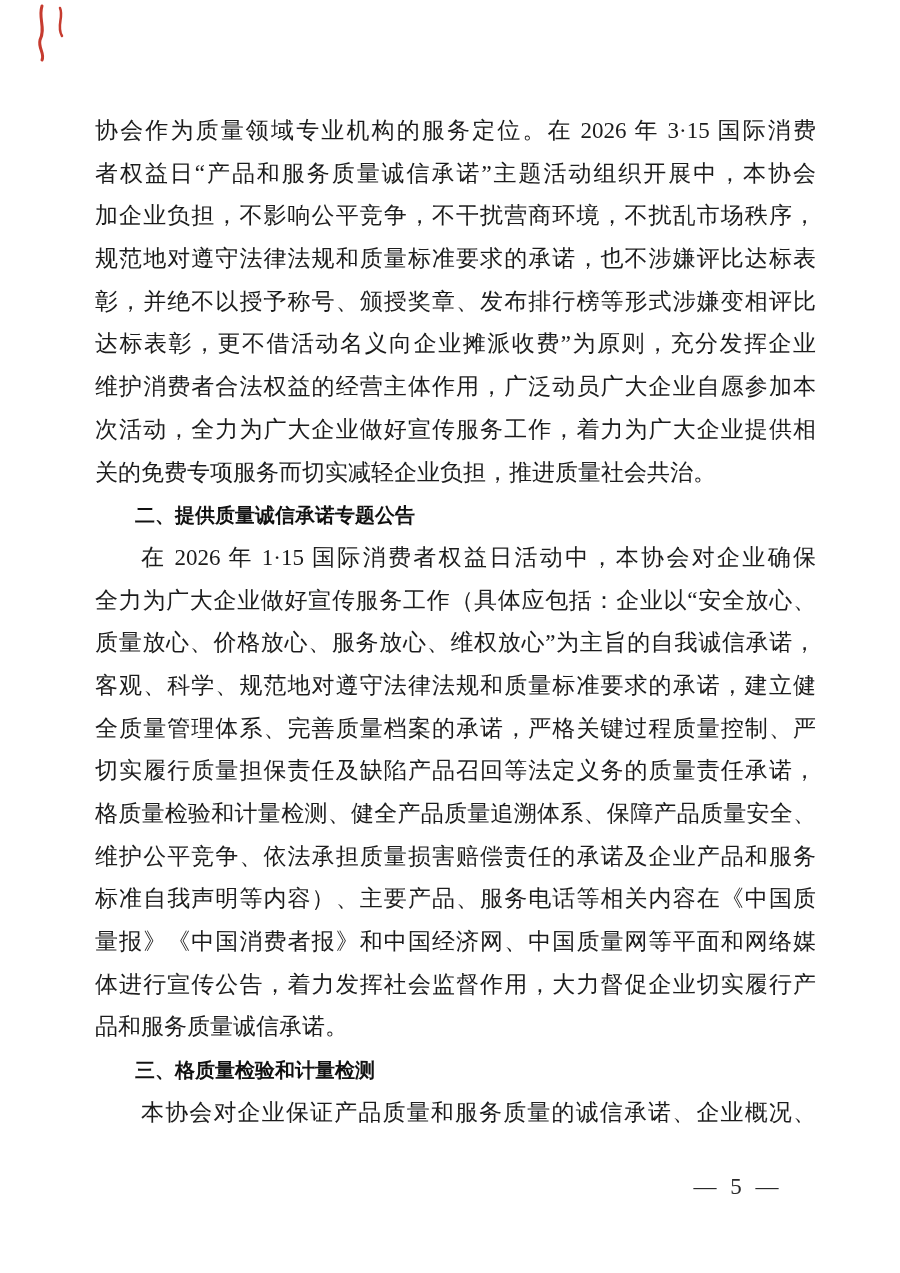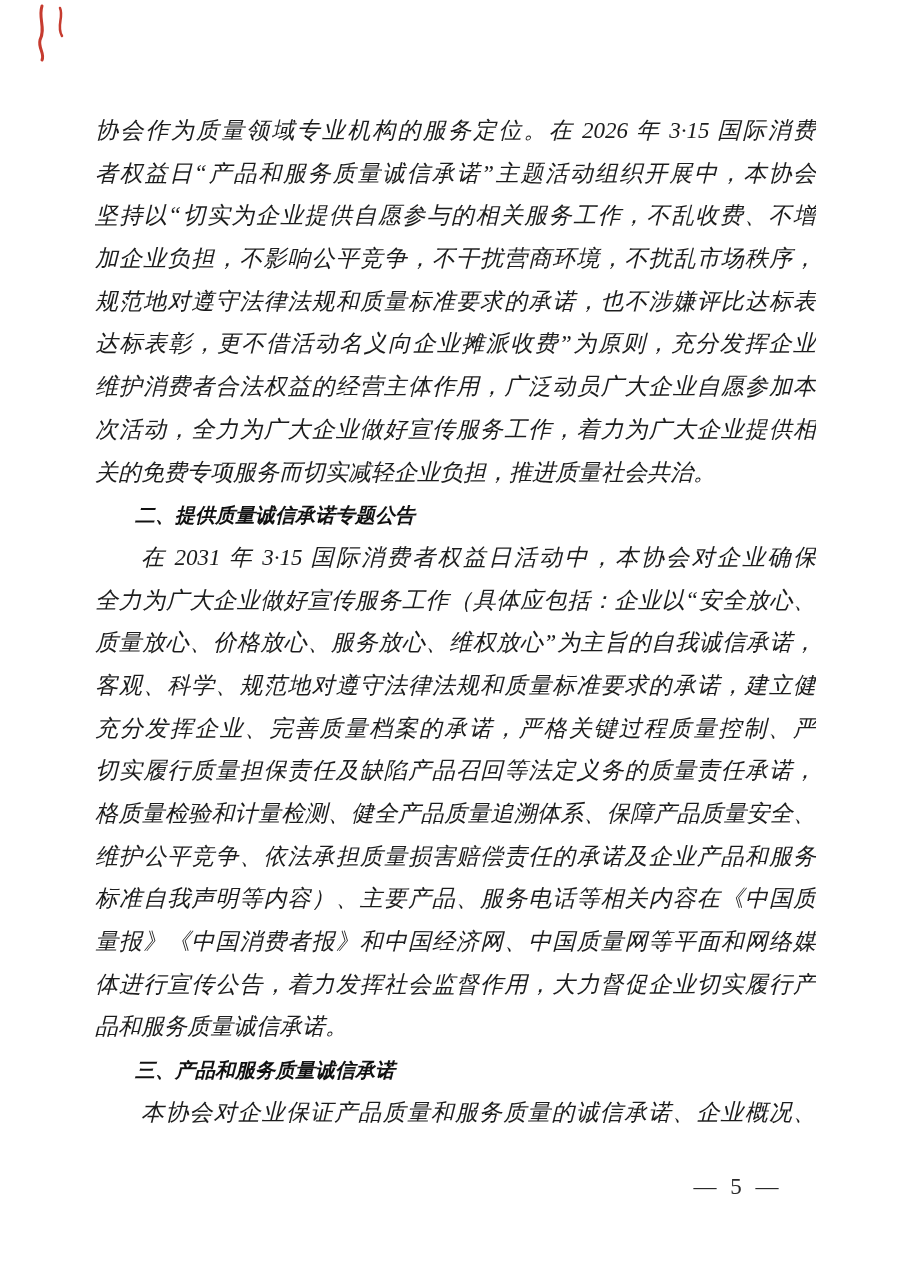--- a/index.html
+++ b/index.html
@@ -21,21 +21,20 @@
     top: 110px;
     width: 721px;
   }
   .line {
     font-size: 23px;
     line-height: 42.7px;
     height: 42.7px;
     color: #1c1c1c;
     white-space: normal;
     overflow: hidden;
-    font-style: italic;
   }
   .line.justify {
     text-align: justify;
     text-align-last: justify;
   }
   .line.indent {
     text-indent: 2em;
   }
   .line.heading {
     font-family: "Liberation Sans", "DejaVu Sans", sans-serif;
@@ -69,39 +68,39 @@
 <div class="page">
 
   <svg class="red-mark" viewBox="0 0 44 62" xmlns="http://www.w3.org/2000/svg">
     <path d="M10 4 C 6 16, 14 26, 8 38 C 6 46, 13 52, 10 58" stroke="#c63b2f" stroke-width="3" fill="none" stroke-linecap="round"></path>
     <path d="M28 6 C 32 15, 24 24, 30 34" stroke="#c63b2f" stroke-width="2.5" fill="none" stroke-linecap="round"></path>
   </svg>
 
   <div class="doc-body" id="document-body">
       <div class="line justify">协会作为质量领域专业机构的服务定位。在 2026 年 3·15 国际消费</div>
       <div class="line justify">者权益日“产品和服务质量诚信承诺”主题活动组织开展中，本协会</div>
-      <div class="line justify">坚持以“切实为企业提供自愿参与的相关服务工作，不乱收费、不增</div>
       <div class="line justify">加企业负担，不影响公平竞争，不干扰营商环境，不扰乱市场秩序，</div>
       <div class="line justify">规范地对遵守法律法规和质量标准要求的承诺，也不涉嫌评比达标表</div>
+      <div class="line justify">彰，并绝不以授予称号、颁授奖章、发布排行榜等形式涉嫌变相评比</div>
       <div class="line justify">达标表彰，更不借活动名义向企业摊派收费”为原则，充分发挥企业</div>
       <div class="line justify">维护消费者合法权益的经营主体作用，广泛动员广大企业自愿参加本</div>
       <div class="line justify">次活动，全力为广大企业做好宣传服务工作，着力为广大企业提供相</div>
       <div class="line">关的免费专项服务而切实减轻企业负担，推进质量社会共治。</div>
       <div class="line heading indent">二、提供质量诚信承诺专题公告</div>
-      <div class="line justify indent">在 2031 年 3·15 国际消费者权益日活动中，本协会对企业确保</div>
+      <div class="line justify indent">在 2026 年 1·15 国际消费者权益日活动中，本协会对企业确保</div>
       <div class="line justify">全力为广大企业做好宣传服务工作（具体应包括：企业以“安全放心、</div>
       <div class="line justify">质量放心、价格放心、服务放心、维权放心”为主旨的自我诚信承诺，</div>
       <div class="line justify">客观、科学、规范地对遵守法律法规和质量标准要求的承诺，建立健</div>
-      <div class="line justify">充分发挥企业、完善质量档案的承诺，严格关键过程质量控制、严</div>
+      <div class="line justify">全质量管理体系、完善质量档案的承诺，严格关键过程质量控制、严</div>
       <div class="line justify">切实履行质量担保责任及缺陷产品召回等法定义务的质量责任承诺，</div>
       <div class="line justify">格质量检验和计量检测、健全产品质量追溯体系、保障产品质量安全、</div>
       <div class="line justify">维护公平竞争、依法承担质量损害赔偿责任的承诺及企业产品和服务</div>
       <div class="line justify">标准自我声明等内容）、主要产品、服务电话等相关内容在《中国质</div>
       <div class="line justify">量报》《中国消费者报》和中国经济网、中国质量网等平面和网络媒</div>
       <div class="line justify">体进行宣传公告，着力发挥社会监督作用，大力督促企业切实履行产</div>
       <div class="line">品和服务质量诚信承诺。</div>
-      <div class="line heading indent">三、产品和服务质量诚信承诺</div>
+      <div class="line heading indent">三、格质量检验和计量检测</div>
       <div class="line justify indent">本协会对企业保证产品质量和服务质量的诚信承诺、企业概况、</div>
     </div>
 
   <div class="page-number">— 5 —</div>
 
 </div>
 
 </body></html>

